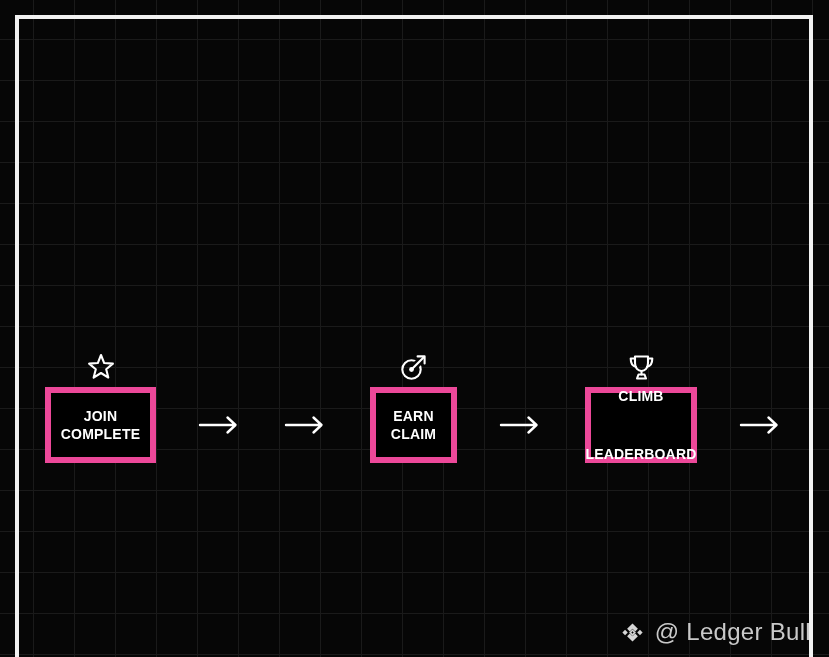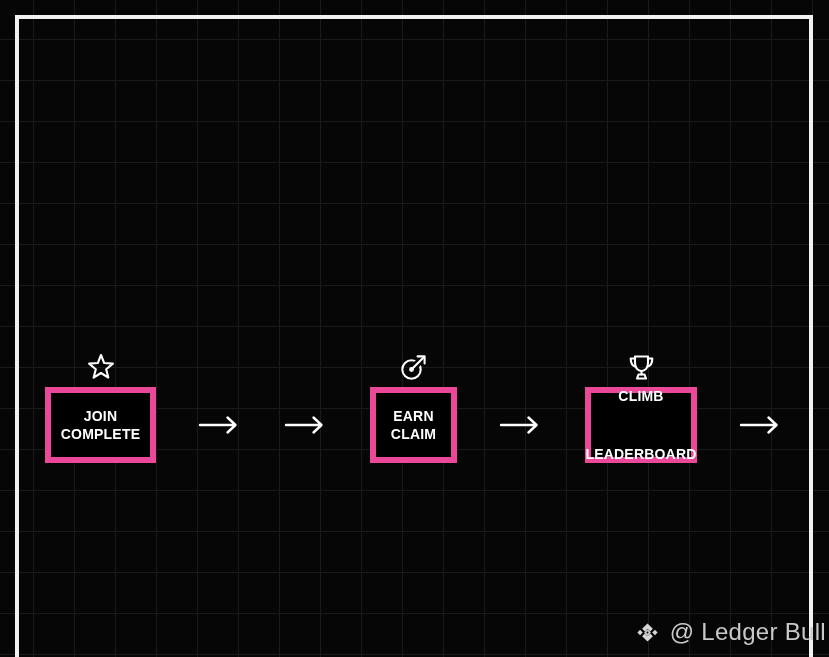--- a/index.html
+++ b/index.html
@@ -73,21 +73,21 @@
     margin-top: 36px; 
     display: flex;
     align-items: center;
   }
 
   svg { display: block; }
   .ic  { stroke: #ffffff; stroke-width: 2.1; fill: none; stroke-linecap: round; stroke-linejoin: round; }
 
   .watermark {
     position: absolute;
-    right: 3px; bottom: 11px;
+    right: 18px; bottom: 11px;
     display: flex;
     align-items: center;
     gap: 9px;
     color: #c9c9c9;
     font-size: 24px;
     letter-spacing: 0.3px;
     z-index: 5;
     margin-top: 12px;
   }
 </style>

